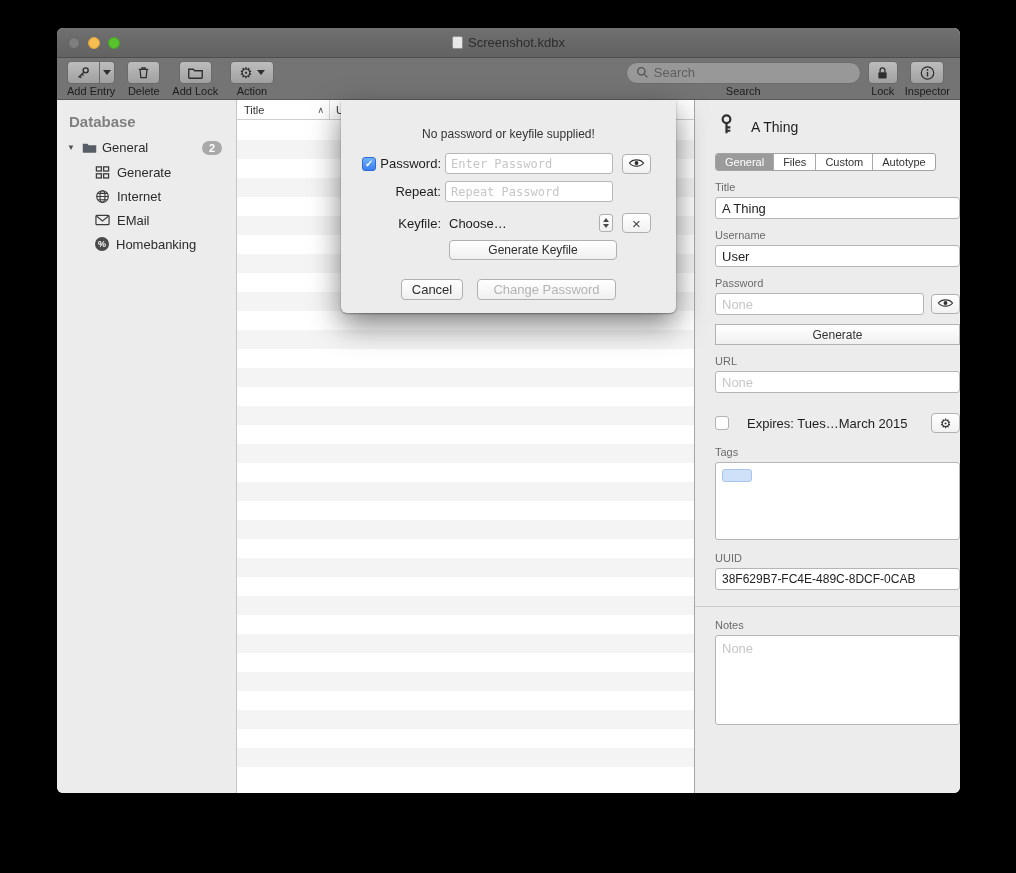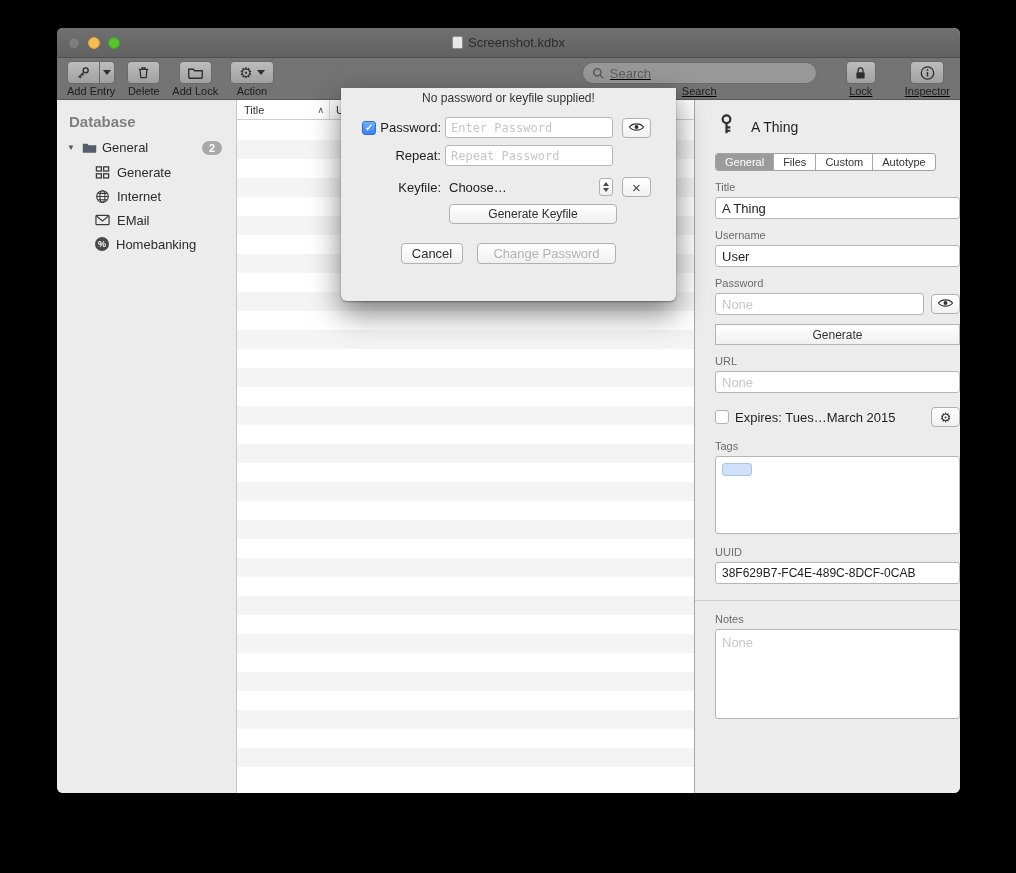--- a/index.html
+++ b/index.html
@@ -37,21 +37,21 @@
   .titem .caption { font-size:11px; color:#1c1c1c; }
   .tbtn {
     height:23px; background:linear-gradient(#bdbdbd,#a0a0a0);
     border:1px solid #6a6a6a; border-radius:4px; color:#2e2e2e;
     display:flex; align-items:center; justify-content:center; padding:0 8px;
   }
   .split { display:flex; }
   .split .p1 { border-radius:4px 0 0 4px; width:33px; padding:0; }
   .split .p2 { border-radius:0 4px 4px 0; width:15px; padding:0; border-left:none; }
   .caret-down { width:0; height:0; border-left:4px solid transparent; border-right:4px solid transparent; border-top:5px solid #2e2e2e; }
-  .tb-right { margin-left:auto; display:flex; gap:29px; align-items:flex-end;text-decoration:underline; }
+  .tb-right { margin-left:auto; display:flex; gap:7px; align-items:center; }
   .search-field {
     width:235px; height:22px; border-radius:11px; background:#989898;
     border:1px solid #6c6c6c; display:flex; align-items:center; gap:5px;
     padding:0 9px; color:#585858;
   }
   .search-field input {
     background:transparent; border:none; outline:none; width:100%;
     font-size:13px; color:#3f3f3f; font-family:"Liberation Sans",sans-serif;
   }
   .search-field input::placeholder { color:#5e5e5e; }
@@ -80,24 +80,24 @@
   .thead { height:20px; display:flex; align-items:center; border-bottom:1px solid #cfcfcf; font-size:11px; color:#333; background:#fff; }
   .thcol1 { width:93px; padding:0 5px 0 7px; display:flex; align-items:center; justify-content:space-between; border-right:1px solid #d9d9d9; height:100%; }
   .thcol2 { padding-left:6px; }
   .sort-caret { font-size:9px; color:#555; }
   .rows {
     position:absolute; top:21px; left:0; right:0; height:651px;
     background:repeating-linear-gradient(to bottom,#ffffff 0 19px,#f4f4f4 19px 38px);
   }
   
   .sheet {
-    position:absolute; left:284px; top:60px; width:335px; height:213px;
+    position:absolute; left:284px; top:72px; width:335px; height:213px;
     background:#ececec; border-radius:0 0 6px 6px; z-index:6;
     box-shadow:0 12px 30px rgba(0,0,0,.5), 0 1px 2px rgba(0,0,0,.35);
-    padding-top:3px;
+    padding-top:27px;
   }
   .sheet-msg { text-align:center; font-size:12px; color:#333; margin-bottom:12px; }
   .drow { display:flex; align-items:center; margin-bottom:7px; }
   .dlabel { width:104px; display:flex; justify-content:flex-end; align-items:center; gap:4px; font-size:13px; color:#1d1d1d; padding-right:4px; }
   .dctrl { display:flex; align-items:center; gap:9px; }
   .dfield {
     width:168px; height:21px; background:#fff; border:1px solid #b7b7b7; border-radius:3px;
     font-family:"DejaVu Sans Mono", monospace; font-size:12px; color:#222; padding:0 5px; outline:none;
   }
   .dfield::placeholder { color:#c6c6c6; }
@@ -142,21 +142,21 @@
   .tab.selected { background:#9b9b9b; color:#fff; }
   .flabel { font-size:11px; color:#6b6b6b; margin:10px 0 4px; }
   .tfield {
     width:100%; height:22px; background:#fff; border:1px solid #b5b5b5; border-radius:3px;
     font-size:13px; color:#222; padding:0 6px; outline:none; font-family:"Liberation Sans",sans-serif;
   }
   .tfield::placeholder { color:#c6c6c6; }
   .field-row { display:flex; align-items:center; gap:7px; }
   .field-row .tfield { flex:1; width:auto; }
   .insp-btn-wide { width:100%; height:21px; margin-top:9px; background:linear-gradient(#fff,#f0f0f0); border:1px solid #b3b3b3; border-radius:0; font-size:12px; color:#333; display:flex; align-items:center; justify-content:center; }
-  .expires-row { display:flex; align-items:center; gap:6px; margin-top:14px; font-size:13px; color:#1e1e1e; }
+  .expires-row { display:flex; align-items:center; gap:18px; margin-top:20px; font-size:13px; color:#1e1e1e; }
   .expires-row .sq-btn { margin-left:auto; }
   .tags-box { width:100%; height:78px; background:#fff; border:1px solid #b5b5b5; border-radius:3px; padding:6px; }
   .tag-token { width:30px; height:13px; background:#cfe1f8; border:1px solid #a8c6ec; border-radius:3px; }
   .insp-divider { border-top:1px solid #cdcdcd; margin:16px -10px 0 -20px; }
   .notes-box { width:100%; height:90px; background:#fff; border:1px solid #b5b5b5; border-radius:3px; padding:5px 6px; font-size:13px; color:#c6c6c6; }
   .uuid-field { font-size:12px; white-space:nowrap; overflow:hidden; }
 </style>
 </head>
 <body>
 

